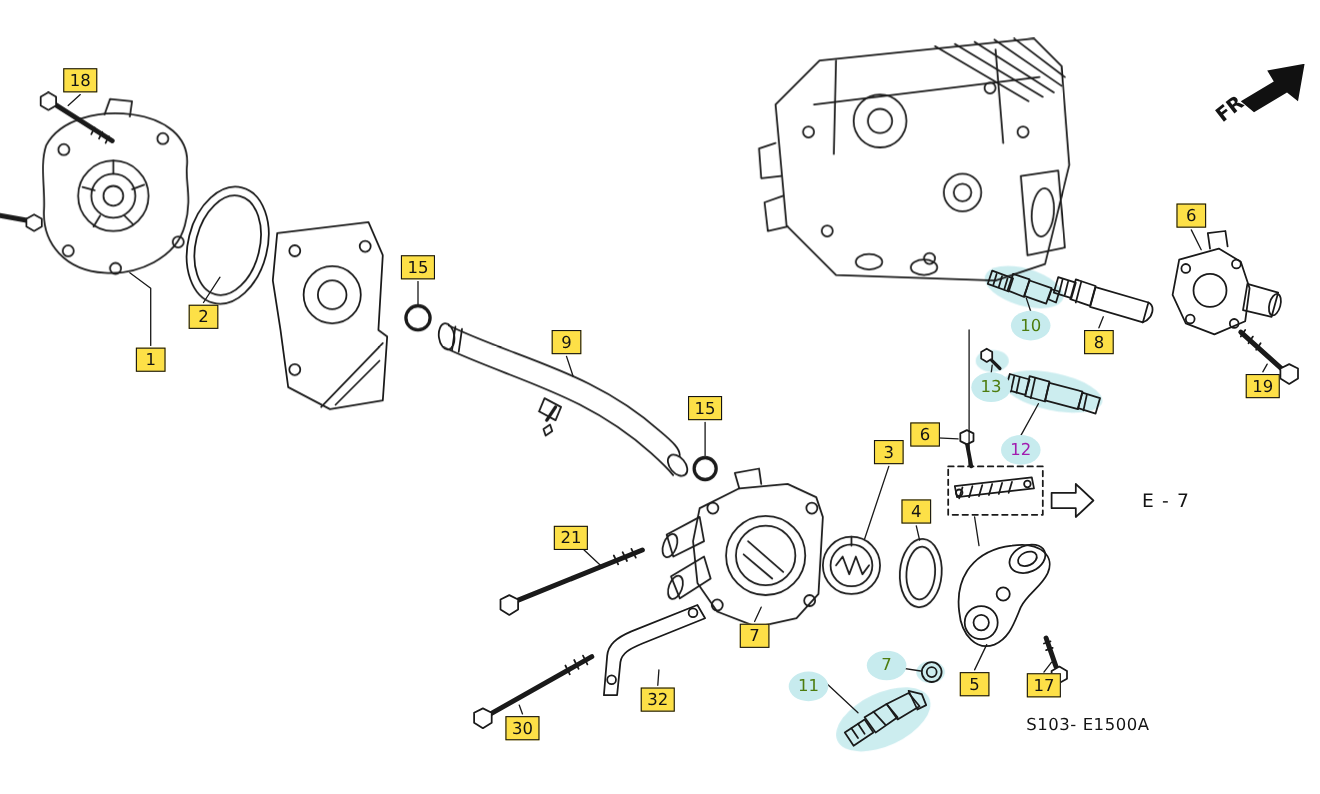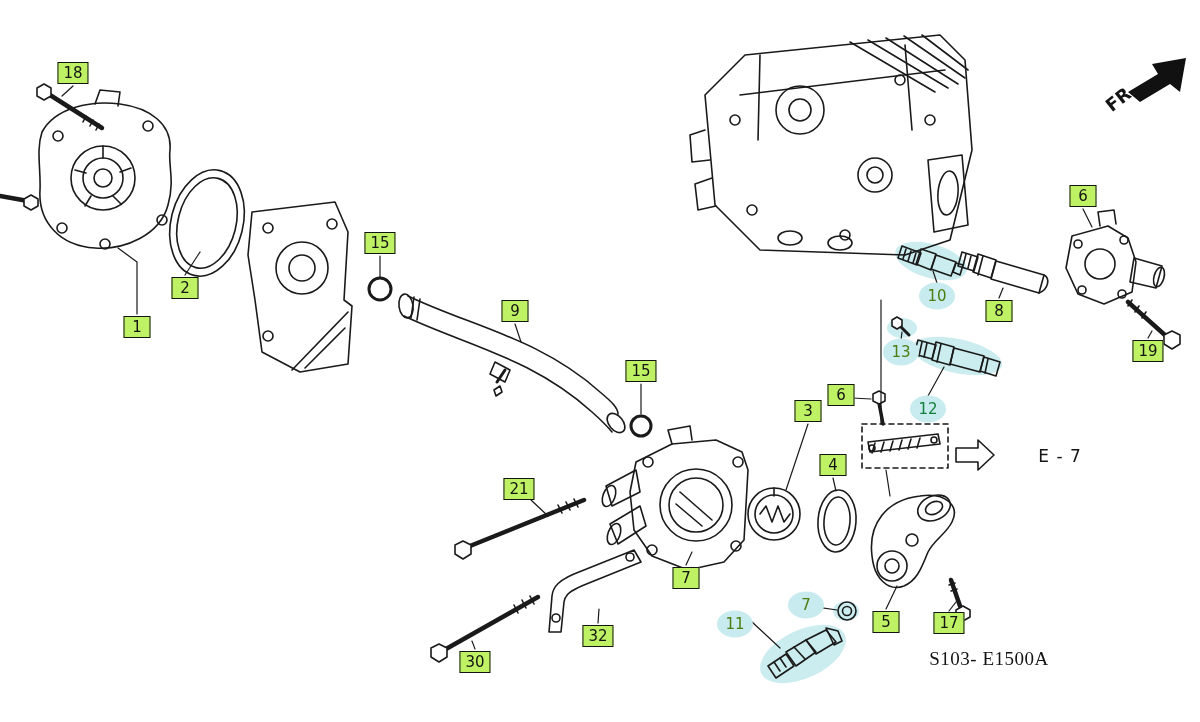--- a/index.html
+++ b/index.html
@@ -4,35 +4,35 @@
 <style>
   html,body{margin:0;padding:0;background:#ffffff;}
   .stage{
     position:relative;width:1200px;height:722px;background:#ffffff;
     font-family:"DejaVu Sans","Liberation Sans",sans-serif;overflow:hidden;
   }
   .art{position:absolute;left:0;top:0;}
   .callout{
     position:absolute;transform:translate(-50%,-50%);
     min-width:27px;height:22px;padding:0 5px;box-sizing:border-box;
-    border:1.6px solid #141414;background:#bef264;color:#141414;
+    border:1.6px solid #141414;background:#fde047;color:#141414;
     display:flex;align-items:center;justify-content:center;
     font-size:15px;line-height:1;cursor:default;z-index:3;
   }
   .callout.hl{
     border:none;background:#c7ebee;border-radius:50%;
     min-width:36px;height:27px;color:#4d7c0f;
   }
-  .callout.hl.olive{color:#15803d;}
+  .callout.hl.olive{color:#a21caf;}
   .floating-label{
     position:absolute;transform:translate(-50%,-50%);
     color:#141414;z-index:3;white-space:nowrap;
   }
   #e7-label{font-size:17px;letter-spacing:1px;margin-left:44px;}
-  #code-label{font-size:19px;letter-spacing:0.5px;font-family:Liberation Serif, serif;}
+  #code-label{font-size:15px;letter-spacing:0.5px;}
   #fr-label{
     font-size:18px;font-weight:bold;
     transform:translate(-50%,-50%) rotate(-38deg);
   }
 </style>
 </head>
 <body>
 
 <div class="stage">
 

